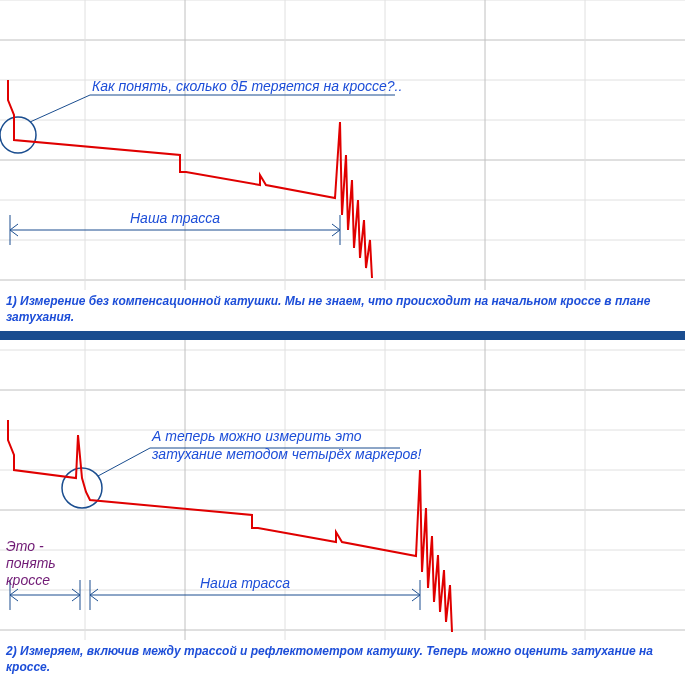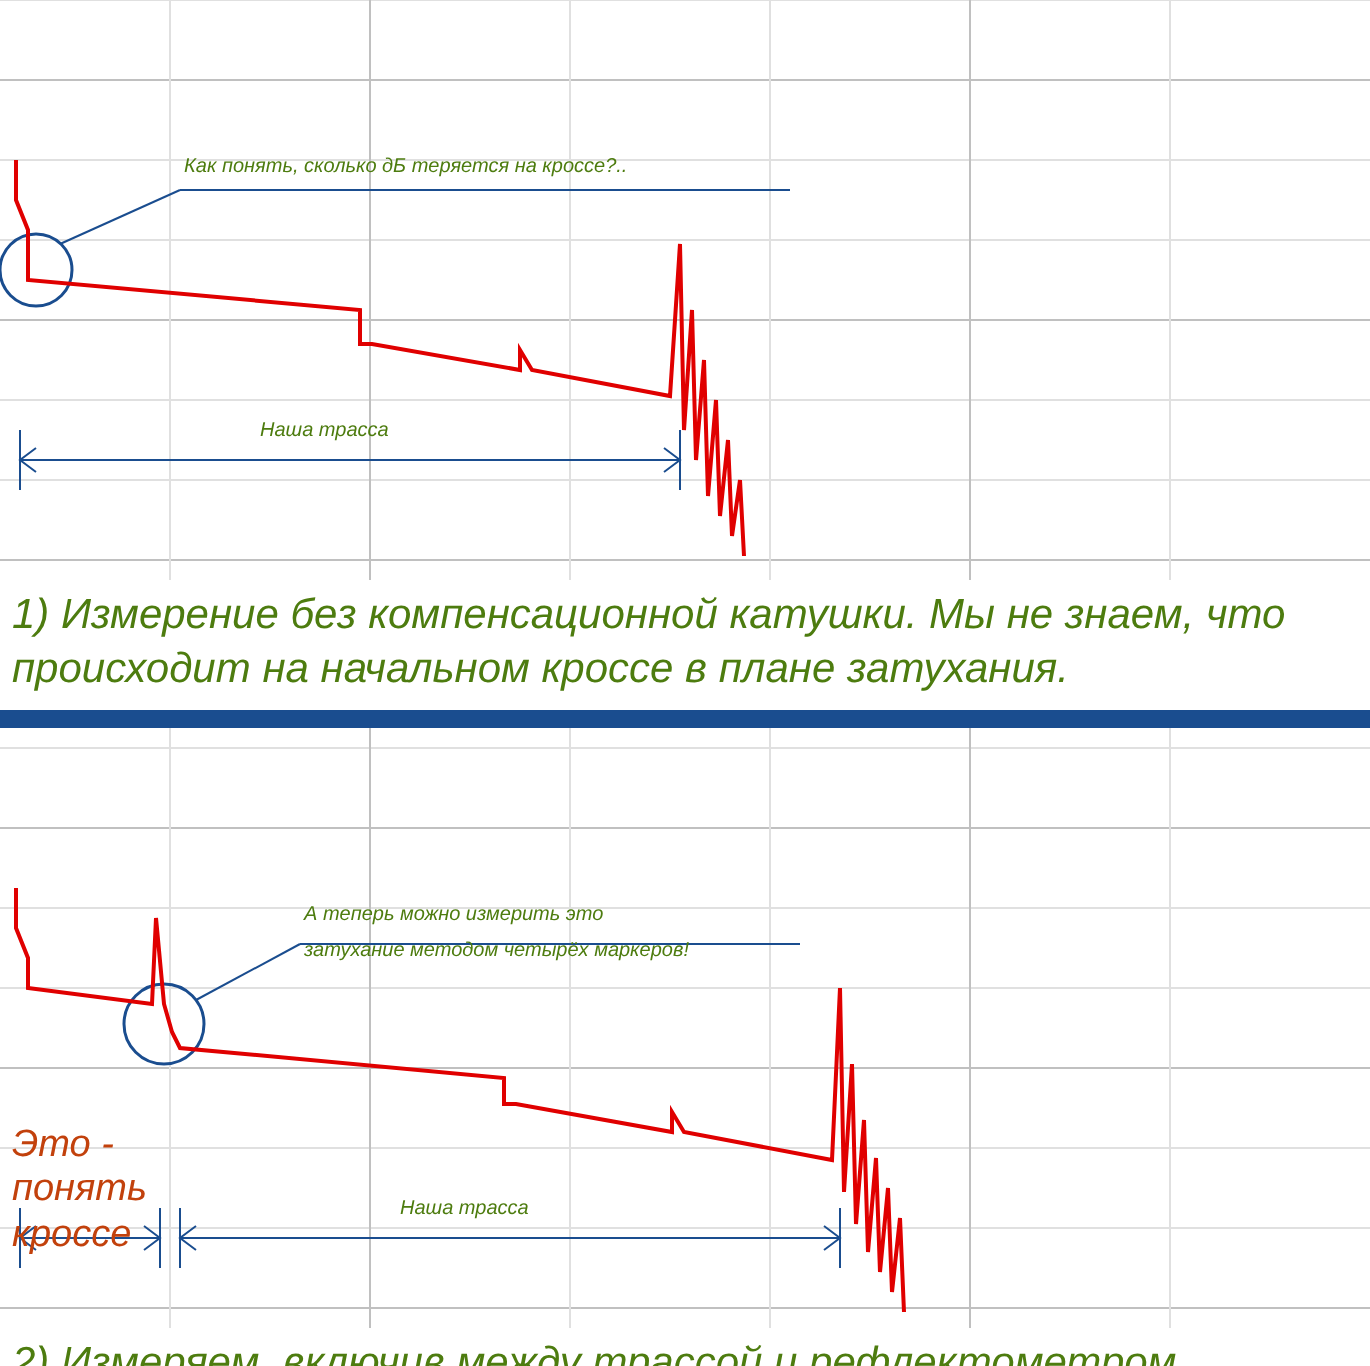--- a/index.html
+++ b/index.html
@@ -38,45 +38,45 @@
     stroke-width: 1;
     fill: none;
   }
   .anno-circle {
     stroke: #1a4d8f;
     stroke-width: 1.5;
     fill: none;
   }
   .anno-text {
     position: absolute;
-    color: #4d7c0f;
+    color: #1d4ed8;
     font-style: italic;
-    font-size: 10px;
+    font-size: 14px;
     white-space: nowrap;
     pointer-events: none;
   }
   .caption {
-    color: #4d7c0f;
+    color: #1d4ed8;
     font-style: italic;
-    font-weight: normal;
-    font-size: 21px;
+    font-weight: bold;
+    font-size: 12px;
     padding: 4px 6px 6px 6px;
     line-height: 1.3;
     border-bottom: 1px solid #1a4d8f;
   }
   .separator {
     width: 685px;
     height: 8px;
     background: #1a4d8f;
   }
   .label-block {
     position: absolute;
-    color: #c2410c;
+    color: #701a75;
     font-style: italic;
-    font-size: 19px;
+    font-size: 14px;
     line-height: 1.2;
     pointer-events: none;
   }
 </style>
 </head>
 <body>
 
 <div class="panel" style="height:290px">
   <svg class="grid" width="685" height="290">
 

